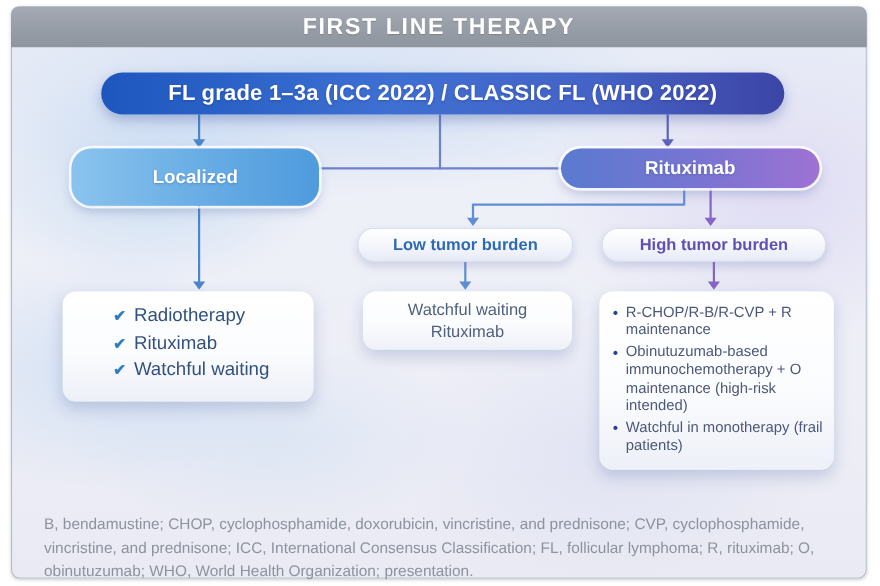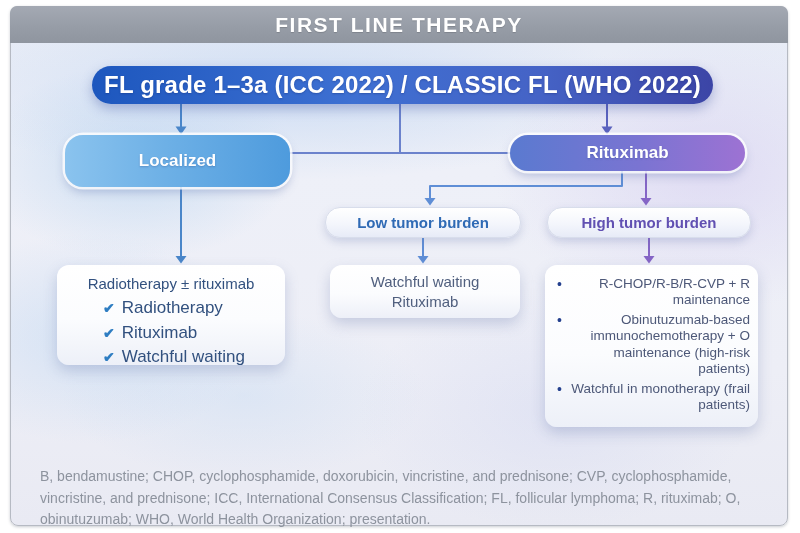--- a/index.html
+++ b/index.html
@@ -31,21 +31,21 @@
     color:#ffffff;font-weight:bold;font-size:21px;letter-spacing:1.5px;
     text-shadow:0 1px 1px rgba(0,0,0,0.15);
   }
   .connectors{position:absolute;left:0;top:0;width:800px;height:533px;pointer-events:none;}
   .root-node{
     position:absolute;left:92px;top:66px;width:621px;height:38px;border-radius:19px;
     background:linear-gradient(90deg,#1d57be 0%,#3e70d2 42%,#4563c6 72%,#3c45a6 100%);
     display:flex;align-items:center;justify-content:center;
     box-shadow:0 5px 12px rgba(60,80,160,0.35);
   }
-  .root-node span{color:#ffffff;font-weight:bold;font-size:24px;letter-spacing:.2px;
+  .root-node span{color:#ffffff;font-weight:bold;font-size:20px;letter-spacing:.2px;
     text-shadow:0 1px 2px rgba(20,40,110,0.35);}
   .pill{
     position:absolute;border-radius:18px;display:flex;align-items:center;justify-content:center;
     box-shadow:0 0 0 2.5px rgba(255,255,255,0.8),0 5px 10px rgba(90,110,170,0.35);
   }
   .pill span{color:#ffffff;font-weight:bold;font-size:17px;text-shadow:0 1px 2px rgba(30,60,130,0.3);}
   .pill-localized{left:65px;top:135px;width:225px;height:52px;
     background:linear-gradient(90deg,#8ac3ee 0%,#6db0e6 45%,#4e9bdd 100%);}
   .pill-advanced{left:510px;top:135px;width:235px;height:36px;
     background:linear-gradient(90deg,#5a7ad0 0%,#7a74d2 55%,#9d72d3 100%);}
@@ -69,21 +69,21 @@
   .leaf-localized{left:57px;top:265px;width:228px;height:100px;padding:10px 8px 8px 8px;}
   .leaf-localized .hdr{display:block;text-align:center;color:#32517f;font-size:15px;margin-bottom:4px;}
   .check-row{display:flex;align-items:baseline;gap:7px;padding-left:38px;line-height:1.45;}
   .check-row .chk{color:#2e7dc2;font-size:14px;font-weight:bold;}
   .check-row .lbl{color:#32517f;font-size:17px;}
   .leaf-low{left:330px;top:265px;width:190px;height:53px;padding-top:7px;text-align:center;}
   .leaf-low span{display:block;color:#51607f;font-size:15px;line-height:1.35;}
   .leaf-high{left:545px;top:265px;width:213px;height:162px;padding:11px 8px 8px 12px;}
   .bullet-row{display:flex;align-items:flex-start;gap:7px;line-height:1.22;margin-bottom:3px;}
   .bullet-row .blt{color:#24408e;font-size:14px;line-height:1.2;}
-  .bullet-row .lbl{color:#4d5878;font-size:13.5px;text-align:right;}
+  .bullet-row .lbl{color:#4d5878;font-size:13.5px;}
   .fn-order{position:absolute;left:40px;top:444px;width:650px;color:#8d939e;font-size:9px;}
   .fn-abbr{position:absolute;left:40px;top:466px;width:736px;color:#8d939e;font-size:14px;line-height:1.55;}
 </style>
 </head>
 <body>
 
 <div class="page">
   <div class="frame"></div>
 
   <div class="banner">
@@ -121,21 +121,20 @@
   </div>
 
   <div class="subpill subpill-low">
     <span>Low tumor burden</span>
   </div>
   <div class="subpill subpill-high">
     <span>High tumor burden</span>
   </div>
 
   <div class="leaf leaf-localized">
-    <span class="hdr">Radiotherapy ± rituximab</span>
     <div class="check-row">
       <span class="chk">✔</span>
       <span class="lbl">Radiotherapy</span>
     </div>
     <div class="check-row">
       <span class="chk">✔</span>
       <span class="lbl">Rituximab</span>
     </div>
     <div class="check-row">
       <span class="chk">✔</span>
@@ -148,21 +147,21 @@
     <span>Rituximab</span>
   </div>
 
   <div class="leaf leaf-high">
     <div class="bullet-row">
       <span class="blt">•</span>
       <span class="lbl">R-CHOP/R-B/R-CVP + R maintenance</span>
     </div>
     <div class="bullet-row">
       <span class="blt">•</span>
-      <span class="lbl">Obinutuzumab-based immunochemotherapy + O maintenance (high-risk patients)</span>
+      <span class="lbl">Obinutuzumab-based immunochemotherapy + O maintenance (high-risk intended)</span>
     </div>
     <div class="bullet-row">
       <span class="blt">•</span>
       <span class="lbl">Watchful in monotherapy (frail patients)</span>
     </div>
   </div>
 
   <div class="fn-abbr">B, bendamustine; CHOP, cyclophosphamide, doxorubicin, vincristine, and prednisone; CVP, cyclophosphamide, vincristine, and prednisone; ICC, International Consensus Classification; FL, follicular lymphoma; R, rituximab; O, obinutuzumab; WHO, World Health Organization; presentation.</div>
 </div>
 

